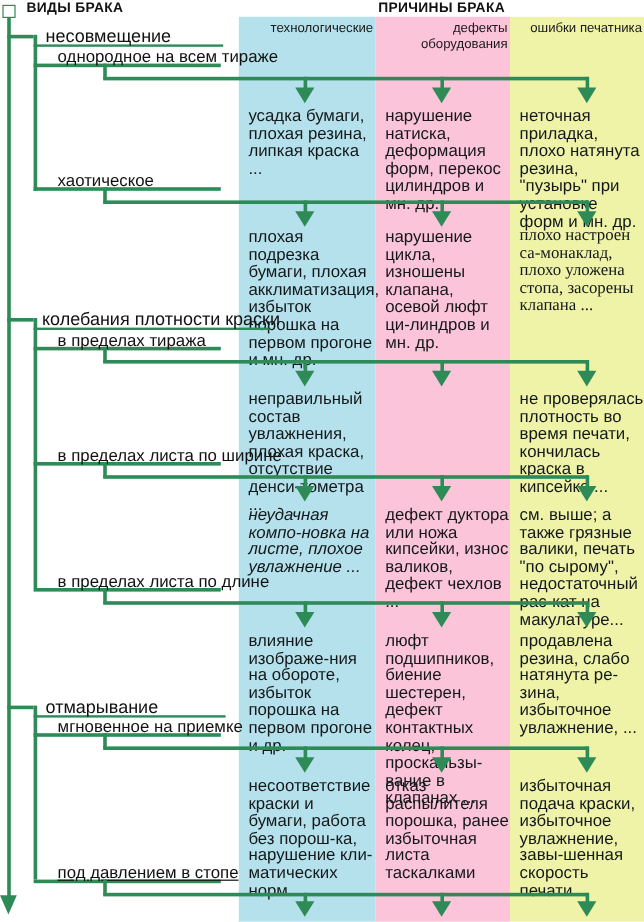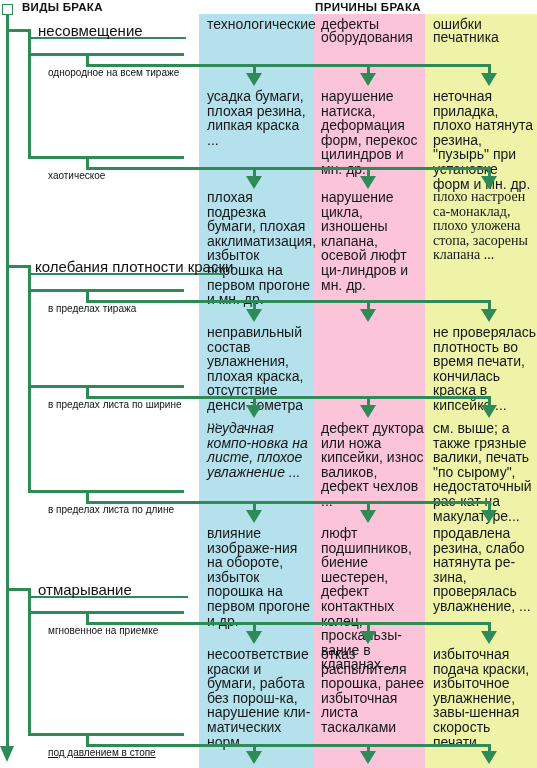--- a/index.html
+++ b/index.html
@@ -22,21 +22,21 @@
   .hdr-left{
     position:absolute;left:22px;top:1px;
     font-size:11.5px;font-weight:bold;color:#111;letter-spacing:.3px;
   }
   .hdr-right{
     position:absolute;left:199px;top:1px;width:338px;text-align:center;
     font-size:11.5px;font-weight:bold;color:#111;letter-spacing:.3px;
   }
   .col-title{
     position:absolute;top:18px;
-    font-size:14px;color:#1a1a1a;line-height:13px;
+    font-size:11px;color:#1a1a1a;line-height:13px;text-align:right;
   }
   .col-title.tech{left:207px;width:104px;}
   .col-title.equip{left:321px;width:102px;}
   .col-title.oper{left:433px;width:102px;}
 
   
   .ln{position:absolute;background:#2e8b57;}
   .vline{width:2.5px;}
   .hline{height:2.5px;}
 
@@ -50,21 +50,21 @@
     width:0;height:0;border-left:7.5px solid transparent;
     border-right:7.5px solid transparent;border-top:16px solid #2e8b57;
   }
 
   
   .cat-label{
     position:absolute;font-size:15px;color:#111;white-space:nowrap;
   }
   
   .sub-label{
-    position:absolute;font-size:10px;color:#111;white-space:nowrap;margin-top:28px;
+    position:absolute;font-size:14px;color:#111;white-space:nowrap;
   }
 
   
   .down-arrow{
     position:absolute;width:0;height:0;
     border-left:8px solid transparent;border-right:8px solid transparent;
     border-top:13px solid #2e8b57;
   }
 
   
@@ -168,21 +168,21 @@
   <div class="ln hline" style="left:86px; top:501px; width:404px;"></div>
   <div class="ln vline" style="left:86px; top:490px; height:13px;"></div>
   <div class="ln vline" style="left:253px;top:501px; height:10px;"></div>
   <div class="ln vline" style="left:367px;top:501px; height:10px;"></div>
   <div class="ln vline" style="left:488px;top:501px; height:10px;"></div>
   <div class="down-arrow" style="left:246px;top:510px;"></div>
   <div class="down-arrow" style="left:360px;top:510px;"></div>
   <div class="down-arrow" style="left:481px;top:510px;"></div>
   <div class="cell tech" style="top:526px;">влияние изображе-ния на обороте, избыток порошка на первом прогоне и др.</div>
   <div class="cell equip" style="top:526px;">люфт подшипников, биение шестерен, дефект контактных колец, проскальзы-вание в клапанах ...</div>
-  <div class="cell oper" style="top:526px;">продавлена резина, слабо натянута ре-зина, проверялась увлажнение, ...</div>
+  <div class="cell oper" style="top:526px;">продавлена резина, слабо натянута ре-зина, избыточное увлажнение, ...</div>
 
   <div class="ln hline" style="left:6px;  top:588px; width:22px;"></div>
   <div class="ln hline" style="left:28px; top:595.5px;width:160px;"></div>
   <div class="cat-label" style="left:38px;top:581px;">отмарывание</div>
   <div class="ln vline" style="left:28px; top:588px; height:145px;"></div>
 
   <div class="ln hline" style="left:28px; top:611px; width:156px;"></div>
   <div class="sub-label" style="left:48px;top:597px;">мгновенное на приемке</div>
   <div class="ln hline" style="left:86px; top:622px; width:404px;"></div>
   <div class="ln vline" style="left:86px; top:611px; height:13px;"></div>

